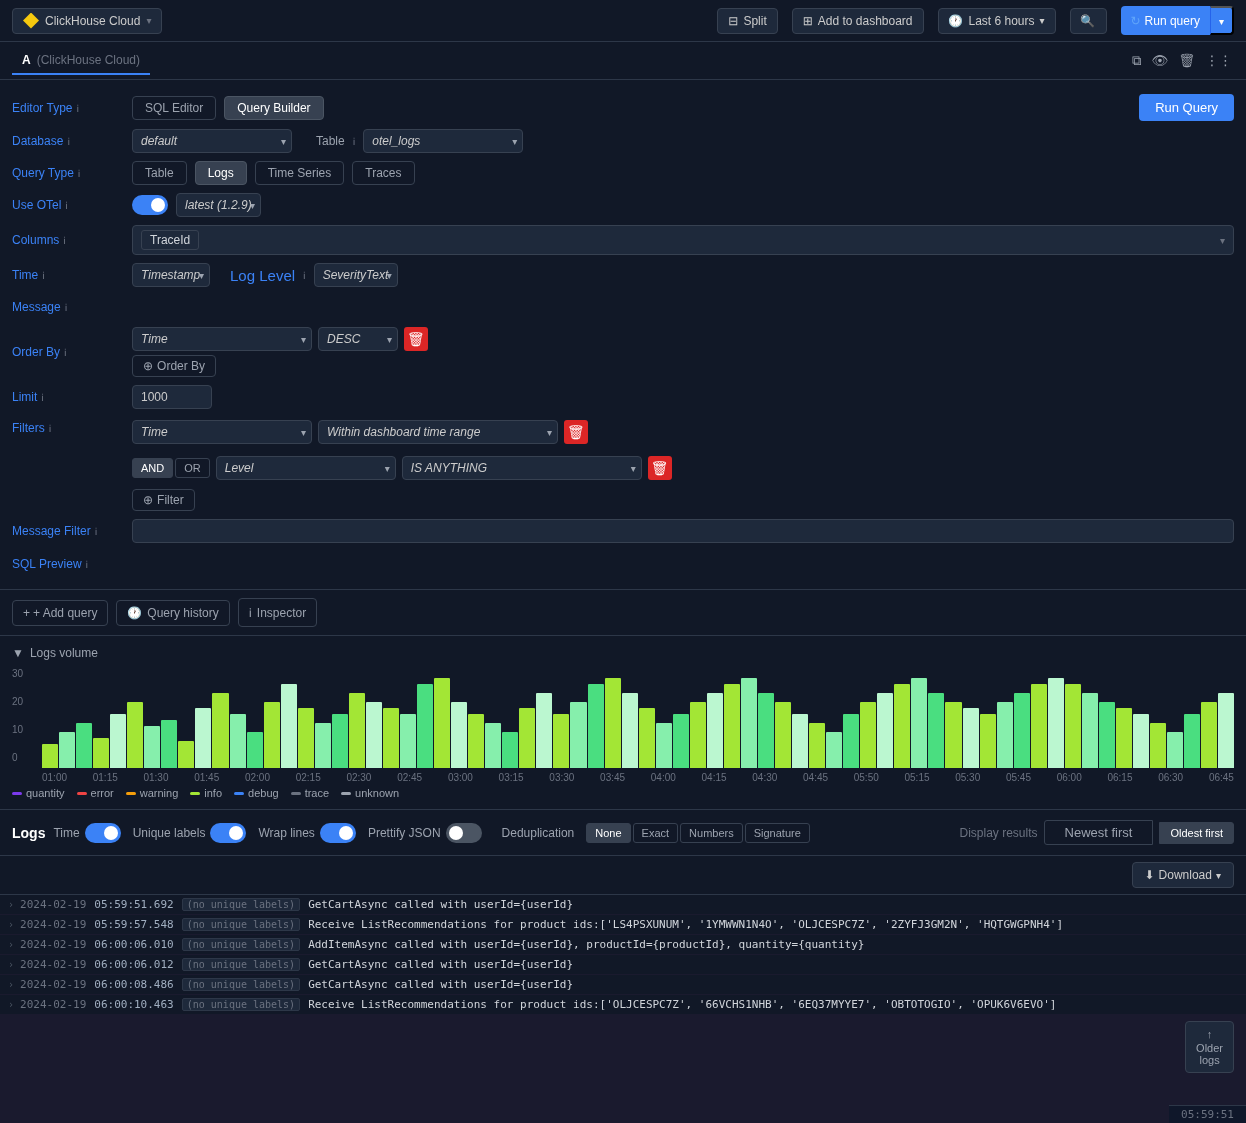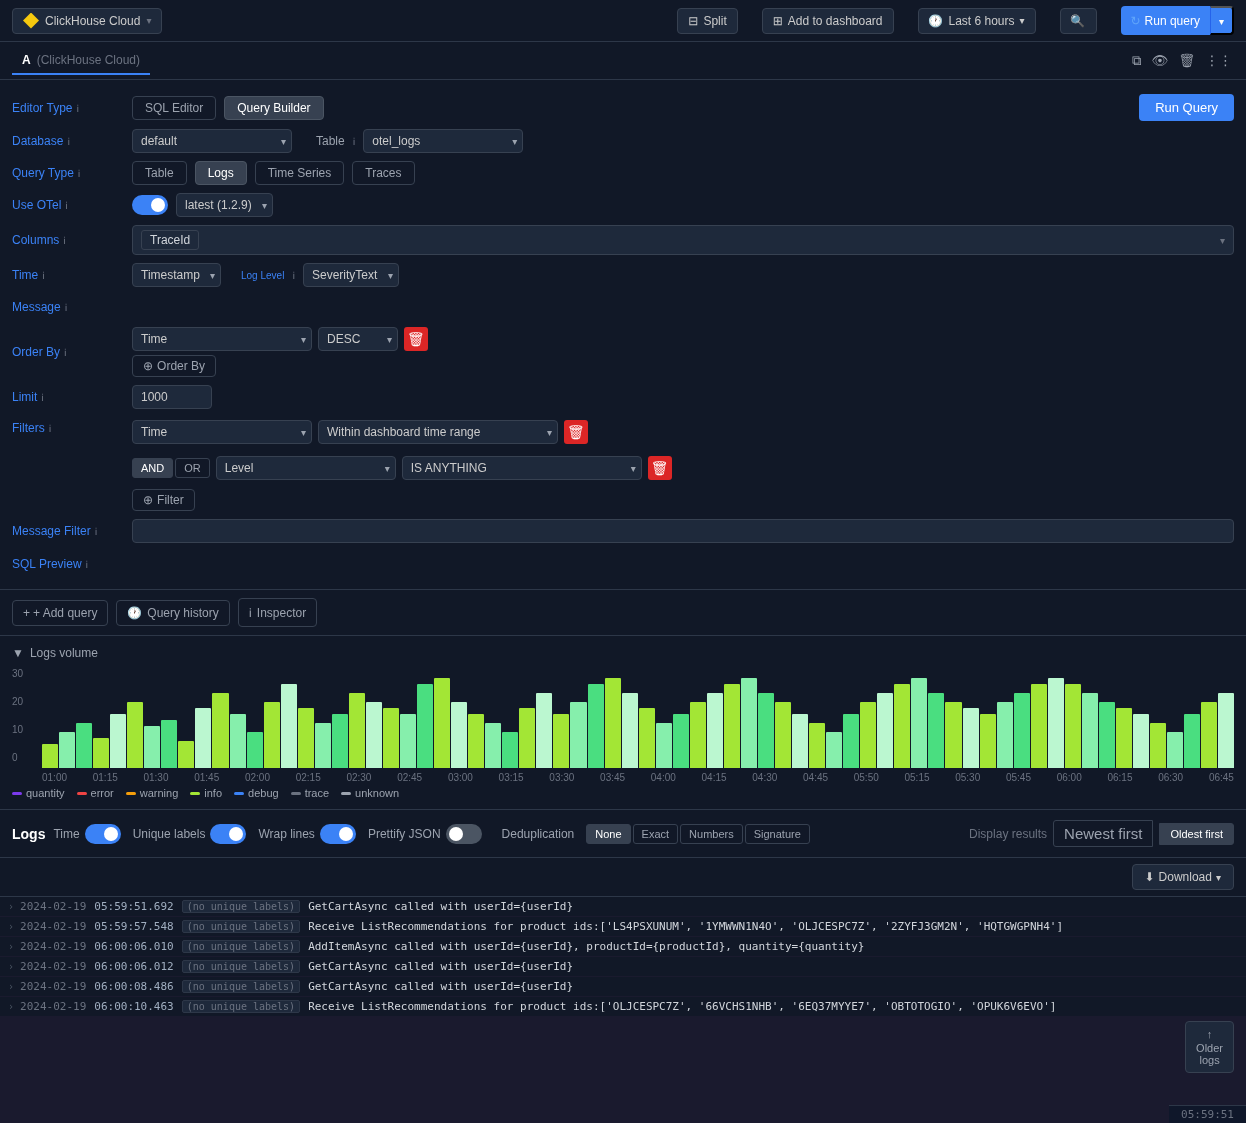--- a/index.html
+++ b/index.html
@@ -1,19 +1,19 @@
 <!DOCTYPE html>
 <html><head>
   <meta charset="utf-8">
   <style>
     * { box-sizing: border-box; margin: 0; padding: 0; }
     body { background: #1a1a2e; color: #ccc; font-family: -apple-system, BlinkMacSystemFont, 'Segoe UI', sans-serif; font-size: 12px; }
 
     
-    .topbar { display: flex; align-items: center; background: #111827; border-bottom: 1px solid #2d3748; padding: 0 12px; height: 42px; gap: 24px; }
+    .topbar { display: flex; align-items: center; background: #111827; border-bottom: 1px solid #2d3748; padding: 0 12px; height: 42px; gap: 14px; }
     .topbar-logo { display: flex; align-items: center; gap: 6px; background: #1e293b; border: 1px solid #374151; border-radius: 4px; padding: 4px 10px; cursor: pointer; }
     .topbar-logo-icon { width: 16px; height: 16px; background: #f6c90e; clip-path: polygon(50% 0%, 100% 50%, 50% 100%, 0% 50%); }
     .topbar-spacer { flex: 1; }
     .topbar-btn { display: flex; align-items: center; gap: 5px; background: #1e293b; border: 1px solid #374151; border-radius: 4px; padding: 5px 10px; color: #ccc; cursor: pointer; font-size: 12px; }
     .topbar-run-split { background: #3b82f6; border-left: 1px solid #2563eb; padding: 5px 8px; border-radius: 0 4px 4px 0; cursor: pointer; }
     .topbar-run-main { background: #3b82f6; border: none; color: #fff; padding: 5px 10px; border-radius: 4px 0 0 4px; cursor: pointer; font-size: 12px; display: flex; align-items: center; gap: 4px; }
 
     
     .tabbar { background: #111827; border-bottom: 1px solid #2d3748; padding: 0 12px; height: 38px; display: flex; align-items: center; gap: 4px; }
     .tabbar-item { display: flex; align-items: center; gap: 6px; padding: 6px 10px; color: #9ca3af; font-size: 12px; cursor: pointer; border-bottom: 2px solid transparent; }
@@ -27,21 +27,21 @@
     .qb-label { color: #3b82f6; font-size: 12px; min-width: 120px; display: flex; align-items: center; gap: 4px; }
     .qb-label-info { color: #6b7280; font-size: 10px; cursor: pointer; }
     .qb-content { flex: 1; display: flex; align-items: center; gap: 8px; flex-wrap: wrap; }
 
     
     .btn-tab { background: transparent; border: 1px solid #374151; border-radius: 4px; color: #9ca3af; padding: 4px 12px; cursor: pointer; font-size: 12px; }
     .btn-tab.active { background: #374151; color: #fff; border-color: #4b5563; }
 
     
     select, .fake-select { background: #1e293b; border: 1px solid #374151; border-radius: 4px; color: #ccc; padding: 4px 8px; font-size: 12px; cursor: pointer; }
-    select { appearance: none; -webkit-appearance: none; padding-right: 20px; }
+    select { appearance: none; -webkit-appearance: none; padding-right: 8px; font-style: italic; }
     .select-wrap { position: relative; display: inline-flex; align-items: center; }
     .select-wrap::after { content: '▾'; position: absolute; right: 6px; color: #9ca3af; pointer-events: none; font-size: 10px; }
     input[type="text"], input[type="number"] { background: #1e293b; border: 1px solid #374151; border-radius: 4px; color: #ccc; padding: 4px 8px; font-size: 12px; }
 
     
     .toggle { position: relative; width: 36px; height: 20px; }
     .toggle input { opacity: 0; width: 0; height: 0; }
     .toggle-slider { position: absolute; cursor: pointer; top: 0; left: 0; right: 0; bottom: 0; background: #3b82f6; border-radius: 20px; transition: 0.2s; }
     .toggle-slider::before { position: absolute; content: ''; height: 14px; width: 14px; left: 3px; bottom: 3px; background: white; border-radius: 50%; }
     .toggle-slider.checked::before { transform: translateX(16px); }
@@ -69,21 +69,21 @@
     .logs-header { display: flex; align-items: center; gap: 8px; padding: 10px 12px; border-bottom: 1px solid #2d3748; flex-wrap: wrap; }
     .logs-title { color: #fff; font-size: 14px; font-weight: 600; }
     .logs-controls { display: flex; align-items: center; gap: 12px; flex: 1; flex-wrap: wrap; }
     .logs-control { display: flex; align-items: center; gap: 5px; color: #9ca3af; font-size: 12px; }
     .dedup-label { color: #9ca3af; font-size: 12px; margin-left: 8px; }
     .dedup-btns { display: flex; gap: 2px; }
     .dedup-btn { padding: 3px 8px; border: 1px solid #374151; border-radius: 3px; background: transparent; color: #9ca3af; font-size: 11px; cursor: pointer; }
     .dedup-btn.active { background: #374151; color: #fff; }
     .display-section { display: flex; align-items: center; gap: 6px; margin-left: auto; }
     .display-label { color: #6b7280; font-size: 12px; }
-    .newest-btn { padding: 4px 10px; border: 1px solid #374151; border-radius: 3px 0 0 3px; background: transparent; color: #9ca3af; font-size: 15px; cursor: pointer; }
+    .newest-btn { padding: 4px 20px; border: 1px solid #374151; border-radius: 3px 0 0 3px; background: transparent; color: #9ca3af; font-size: 13px; cursor: pointer; }
     .oldest-btn { padding: 4px 10px; border: 1px solid #374151; border-radius: 0 3px 3px 0; background: #374151; color: #fff; font-size: 11px; cursor: pointer; }
 
     
     .download-row { display: flex; justify-content: flex-end; padding: 6px 12px; border-bottom: 1px solid #2d3748; }
     .download-btn { display: flex; align-items: center; gap: 4px; background: #1e293b; border: 1px solid #374151; border-radius: 4px; color: #ccc; padding: 5px 12px; cursor: pointer; font-size: 12px; }
 
     
     .log-rows { font-family: monospace; font-size: 11px; }
     .log-row { display: flex; align-items: flex-start; padding: 3px 8px; border-bottom: 1px solid #1a1a2e; color: #9ca3af; cursor: pointer; }
     .log-arrow { color: #4b5563; margin-right: 6px; font-size: 10px; padding-top: 1px; }
@@ -106,21 +106,21 @@
     .filter-row { display: flex; align-items: center; gap: 6px; padding: 3px 0; }
     .filter-connector { display: flex; gap: 2px; }
     .filter-con-btn { padding: 3px 8px; border: 1px solid #374151; border-radius: 3px; background: transparent; color: #9ca3af; font-size: 11px; cursor: pointer; }
     .filter-con-btn.active { background: #374151; color: #fff; }
 
     .use-otel-row { display: flex; align-items: center; gap: 8px; }
 
     .add-filter-btn { display: flex; align-items: center; gap: 4px; background: none; border: 1px solid #374151; border-radius: 4px; color: #9ca3af; padding: 3px 10px; cursor: pointer; font-size: 12px; }
     .columns-tag { color: #d1d5db; background: #1e293b; border: 1px solid #374151; border-radius: 3px; padding: 2px 8px; font-size: 12px; }
 
-    .log-level-label { color: #3b82f6; font-size: 10px; text-align: center; }
+    .log-level-label { color: #3b82f6; font-size: 15px; text-align: center; }
 
     .wide-select { min-width: 200px; }
   </style>
 </head>
 <body>
 
 <div class="topbar">
   <div class="topbar-logo">
     <div class="topbar-logo-icon"></div>
     <span>ClickHouse Cloud</span>

